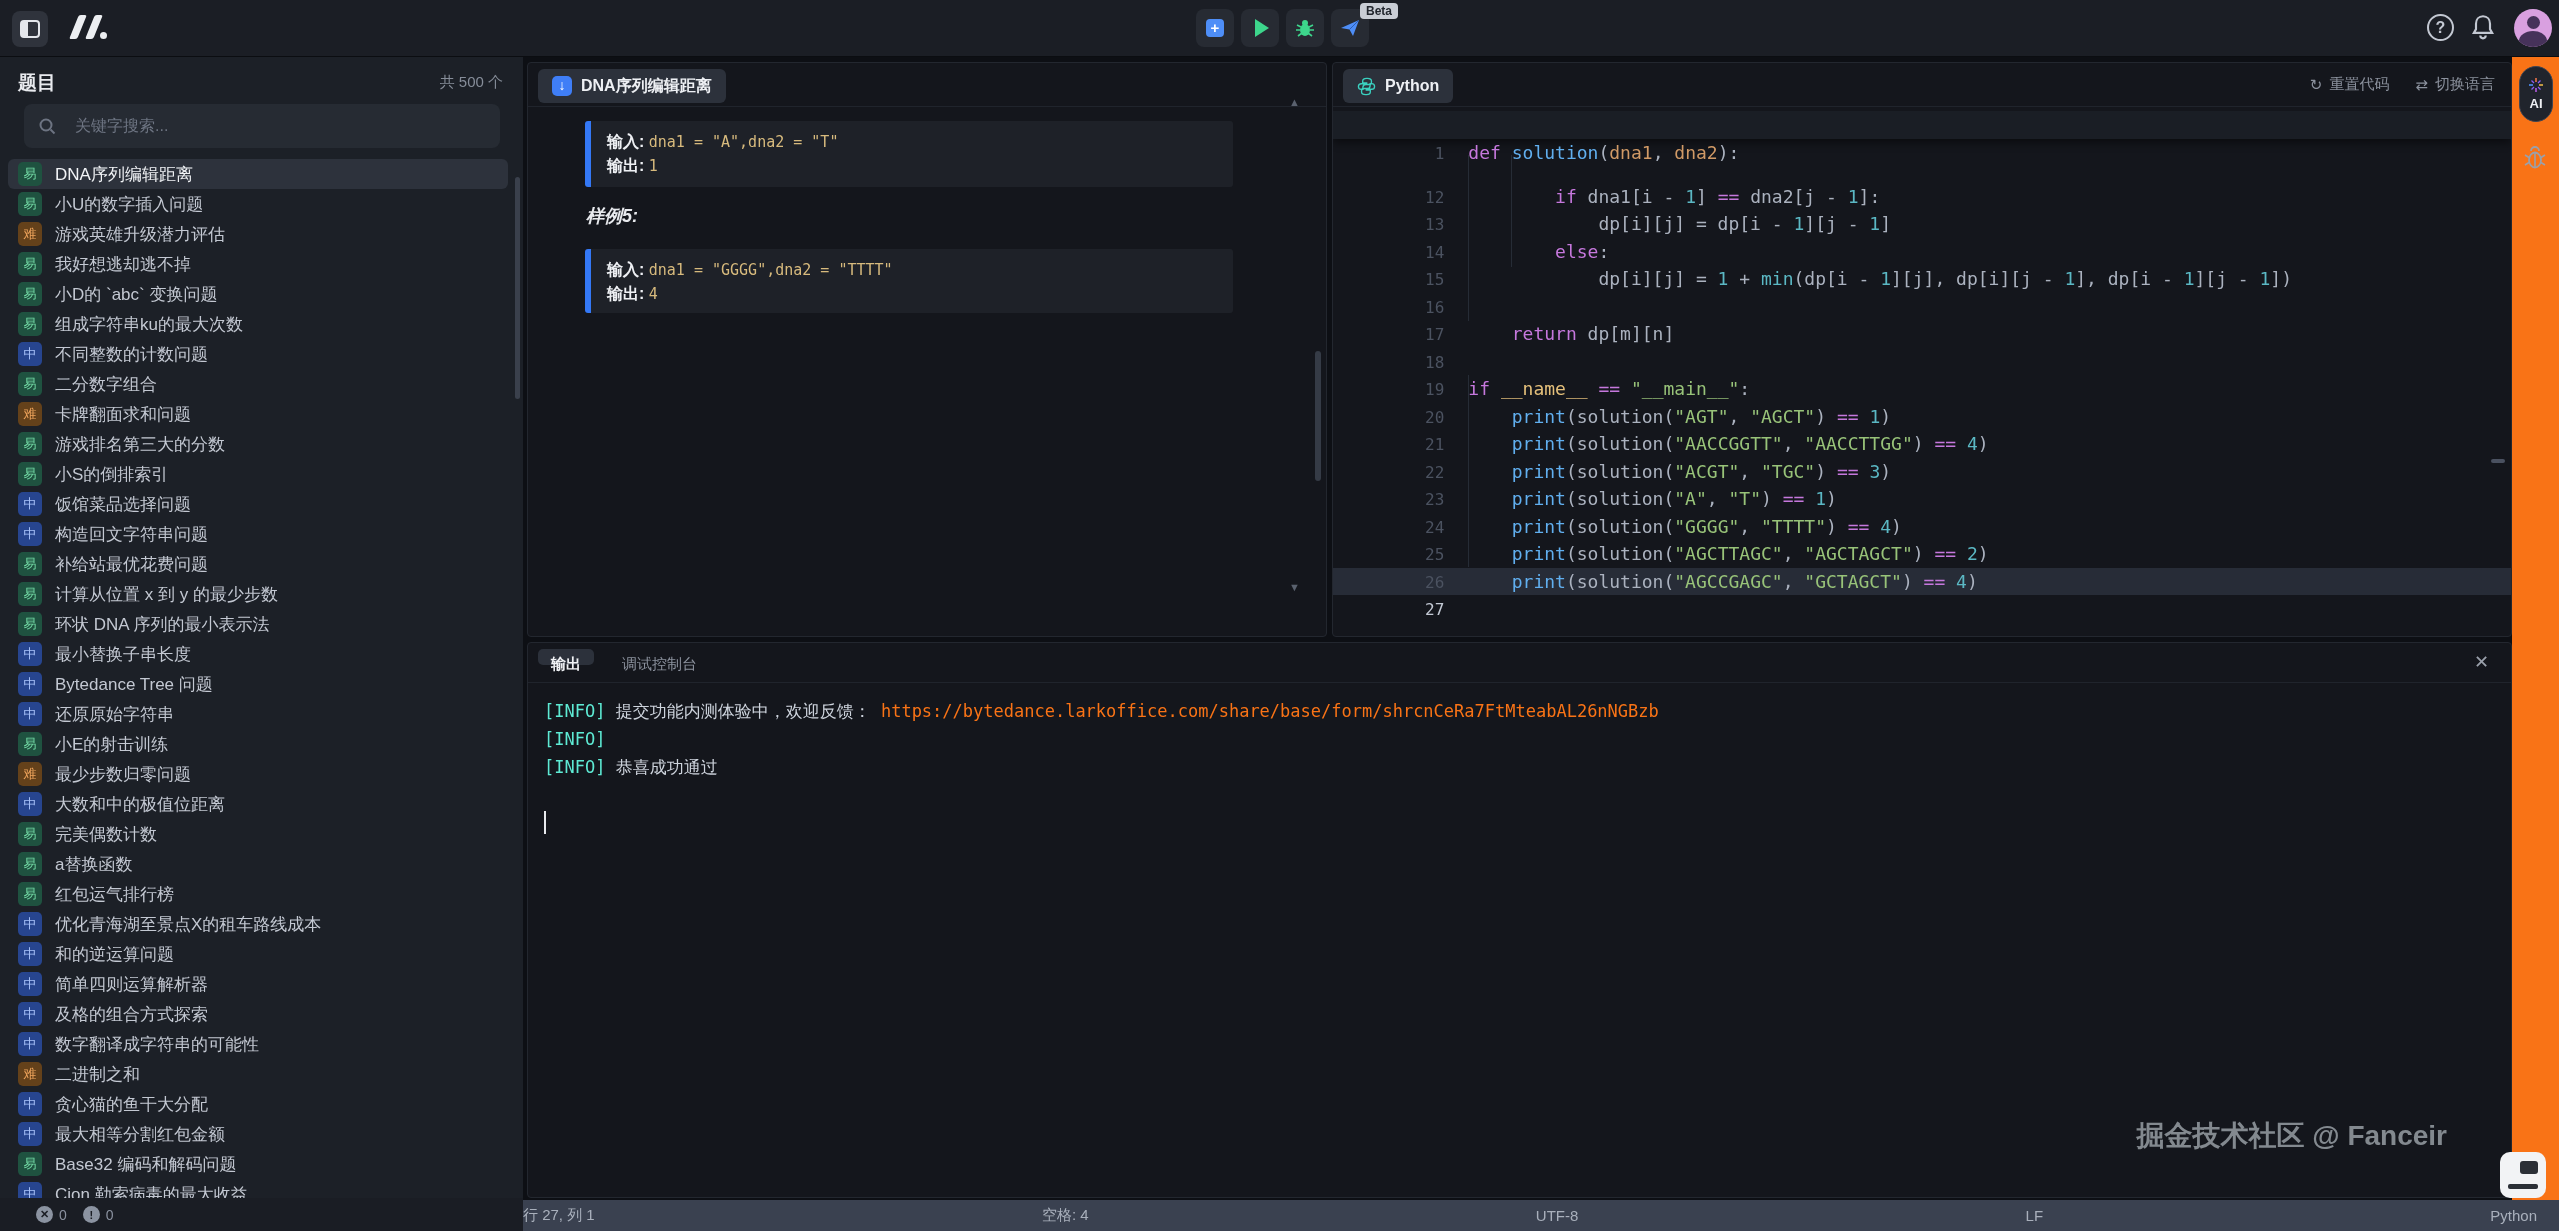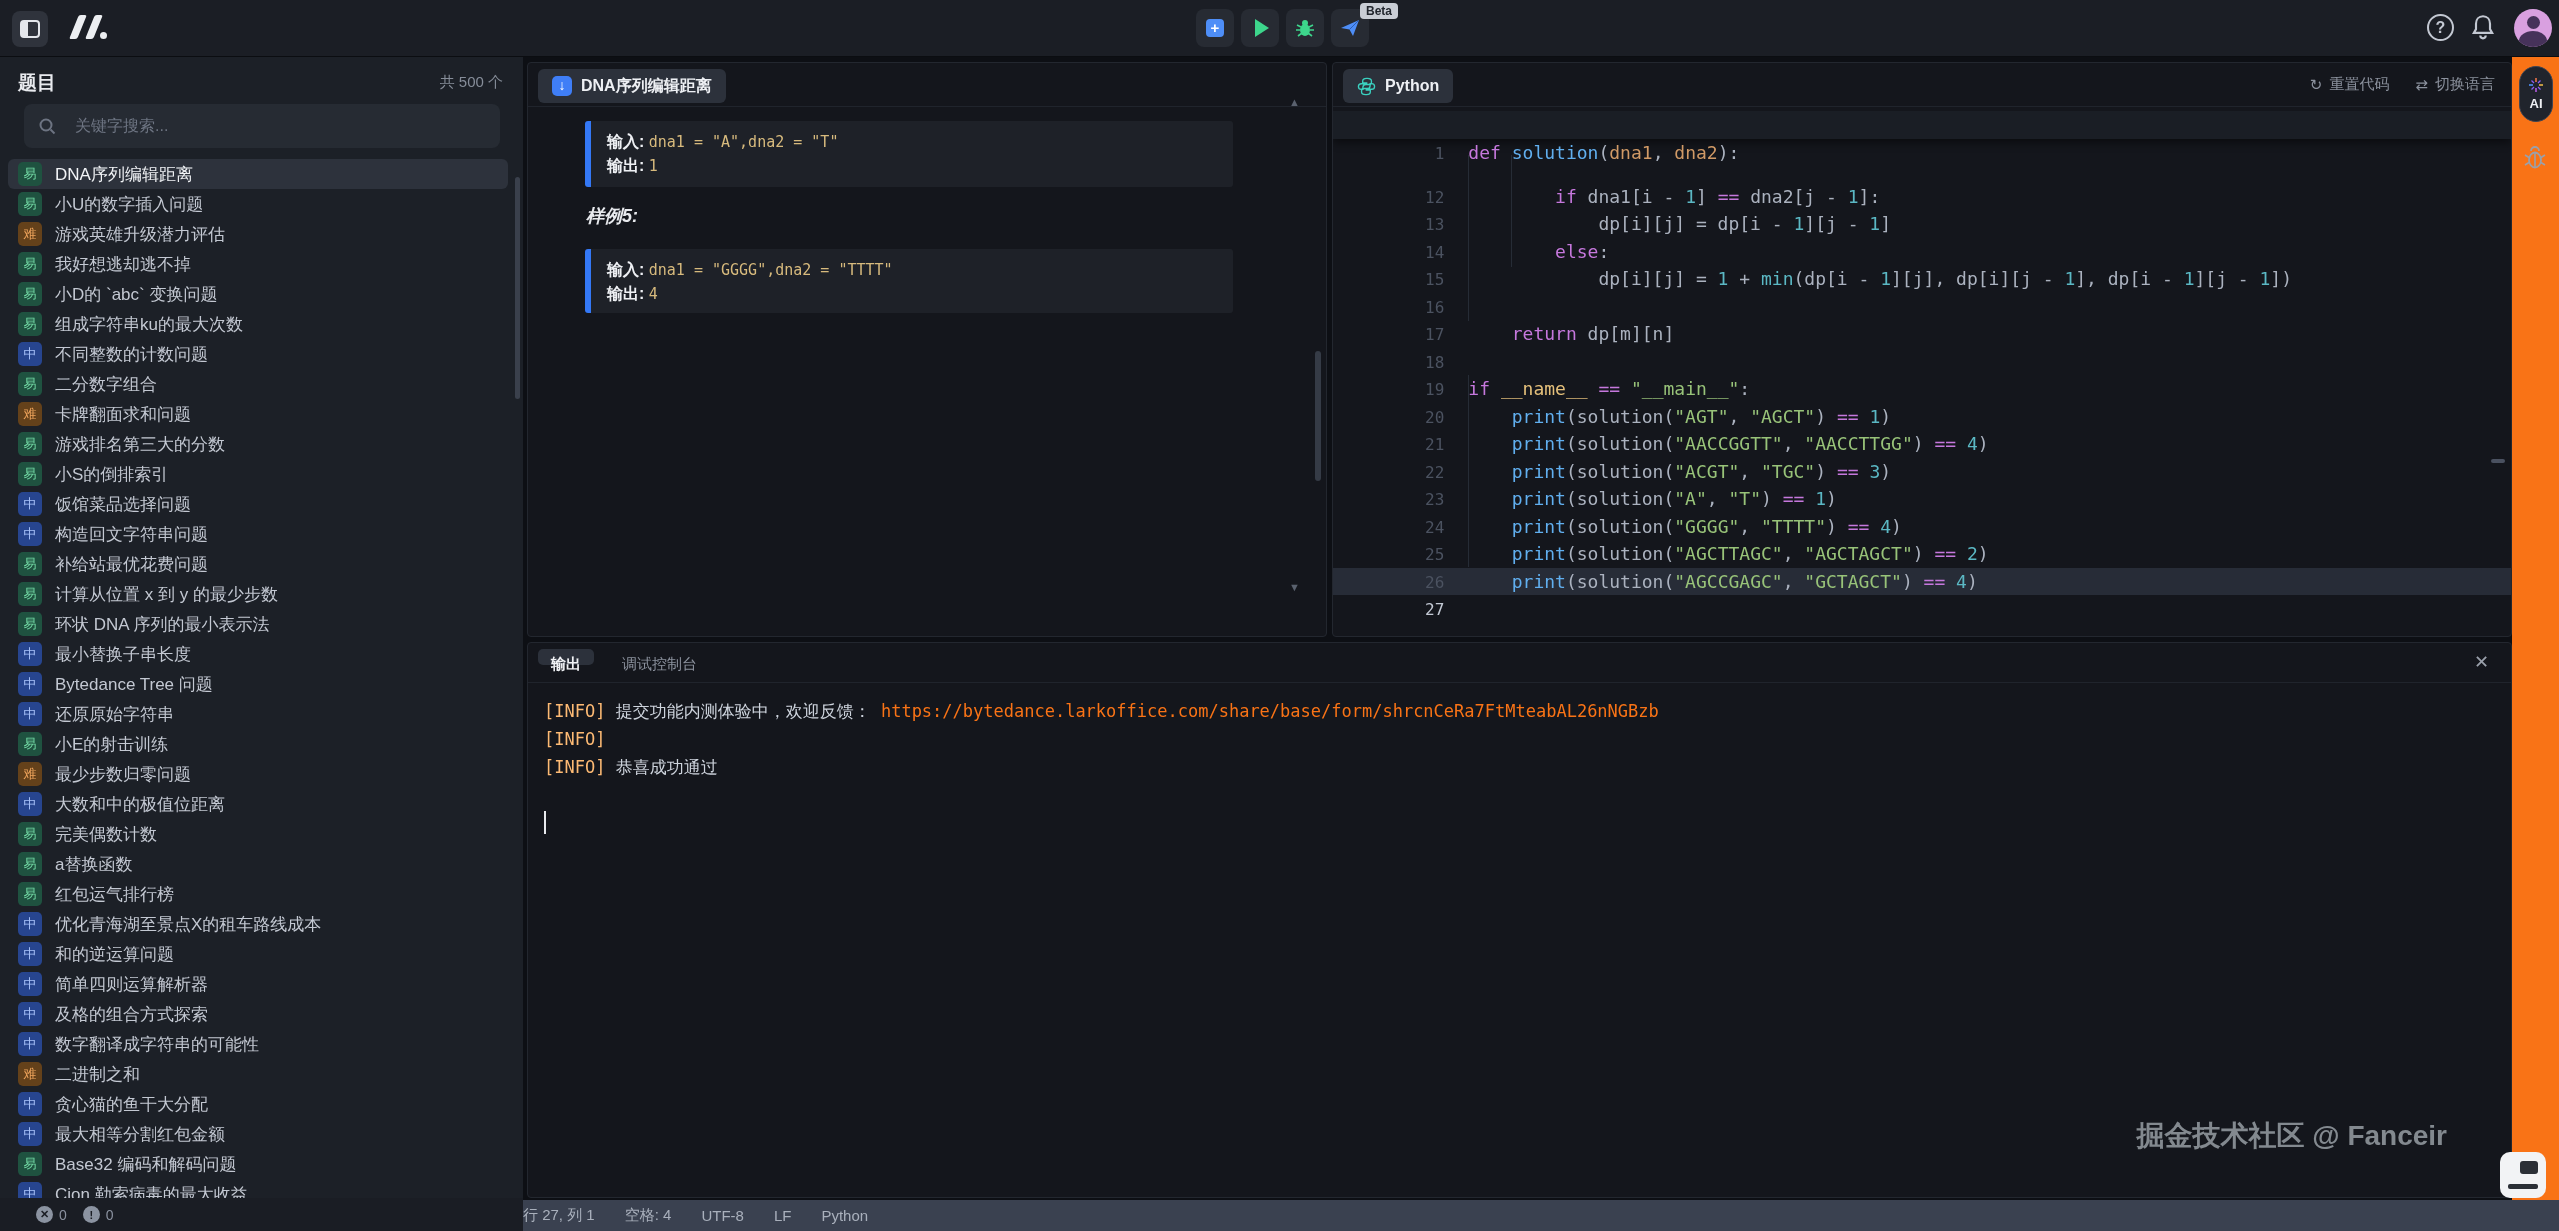--- a/index.html
+++ b/index.html
@@ -86,29 +86,29 @@
   .guide { position:absolute; width:1px; background:#262c36; z-index:0; }
   #ed-scroll { position:absolute; right:6px; top:348px; width:14px; height:4px; background:#4a5160; border-radius:2px; }
 
   
   #console-tabs { position:absolute; left:0; top:0; right:0; height:40px; border-bottom:1px solid #20242c; }
   #tab-output { position:absolute; left:10px; top:6px; height:16px; background:#2c313b; border-radius:5px; padding:0 13px; line-height:30px; color:#f0f2f5; font-size:15px; font-weight:bold; }
   #tab-debug { position:absolute; left:94px; top:12px; color:#8b919d; font-size:15px; }
   #console-close { position:absolute; right:22px; top:8px; color:#9aa0ab; font-size:18px; cursor:pointer; }
   #console-body { position:absolute; left:16px; top:54px; right:16px; bottom:40px; font-family:"DejaVu Sans Mono", monospace; font-size:17px; }
   .clog-line { height:28px; line-height:28px; white-space:nowrap; }
-  .ctag { color:#fdba74; } .ctext { color:#cdd3dc; } .clink { color:#f97316; text-decoration:none; }
+  .ctag { color:#5eead4; } .ctext { color:#cdd3dc; } .clink { color:#f97316; text-decoration:none; }
   #cursor { position:absolute; left:0px; top:114px; width:2px; height:23px; background:#e8eaee; }
   #watermark { position:absolute; right:64px; bottom:42px; font-size:28px; font-weight:700; color:#83898f; }
 
   
   #pip-btn { left:2500px; top:1152px; width:46px; height:46px; background:#f2f3f5; border-radius:10px; z-index:6; }
   #pip-btn .win { position:absolute; right:8px; top:9px; width:18px; height:13px; background:#2b2f36; border-radius:3px; }
   #pip-btn .bar { position:absolute; left:8px; bottom:9px; width:30px; height:5px; background:#2b2f36; border-radius:2px; }
-  #statusbar { left:523px; top:1200px; width:2036px; height:31px; background:#3a4150; display:flex; align-items:center; justify-content:flex-start; gap:30px; padding-right:22px; color:#a9b0bc; font-size:15px; }
+  #statusbar { left:523px; top:1200px; width:2036px; height:31px; background:#3a4150; display:flex; align-items:center; justify-content:space-between; gap:30px; padding-right:22px; color:#a9b0bc; font-size:15px; }
 
   
   #rail { left:2512px; top:57px; width:47px; height:1143px; background:#f97316; }
   #ai-btn { left:7px; top:9px; width:34px; height:56px; border:1px solid #3f4553; border-radius:17px; background:#20242c; display:flex; flex-direction:column; align-items:center; justify-content:center; gap:3px; }
   #ai-btn .ai-label { color:#eef0f4; font-size:13px; font-weight:bold; }
   #rail-bug { left:11px; top:88px; }
   svg { display:block; }
 </style>
 </head>
 <body>

